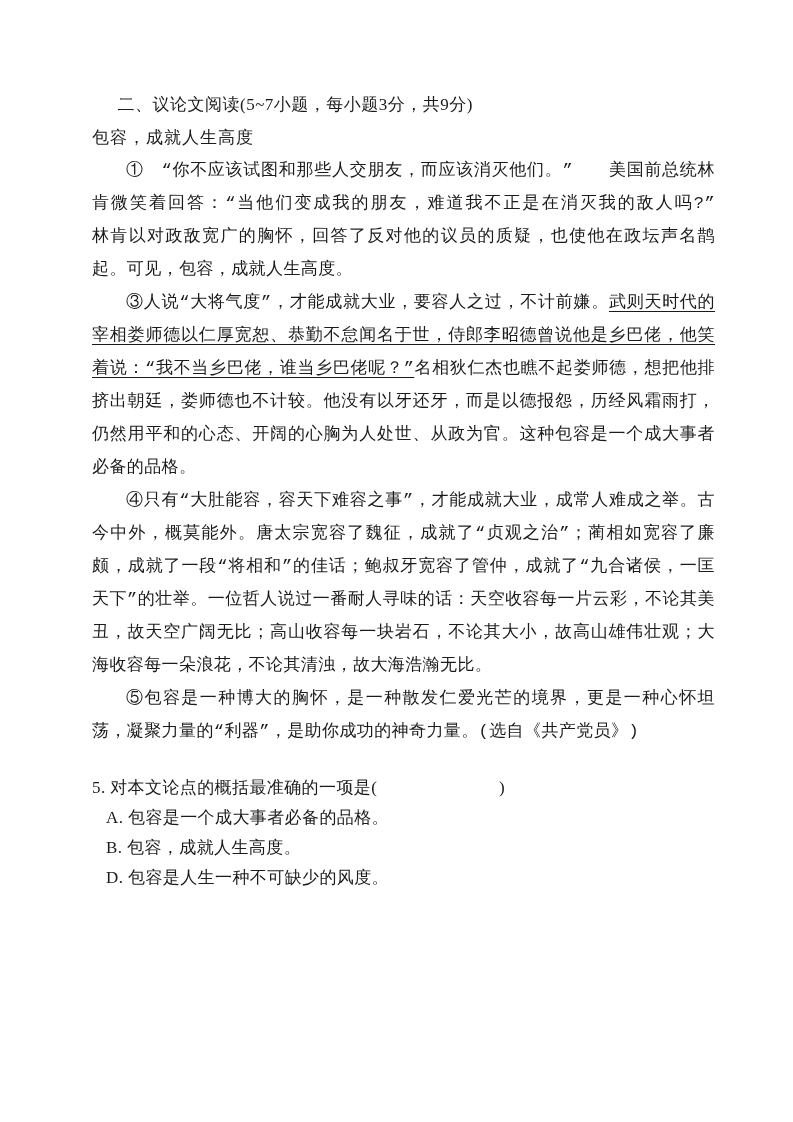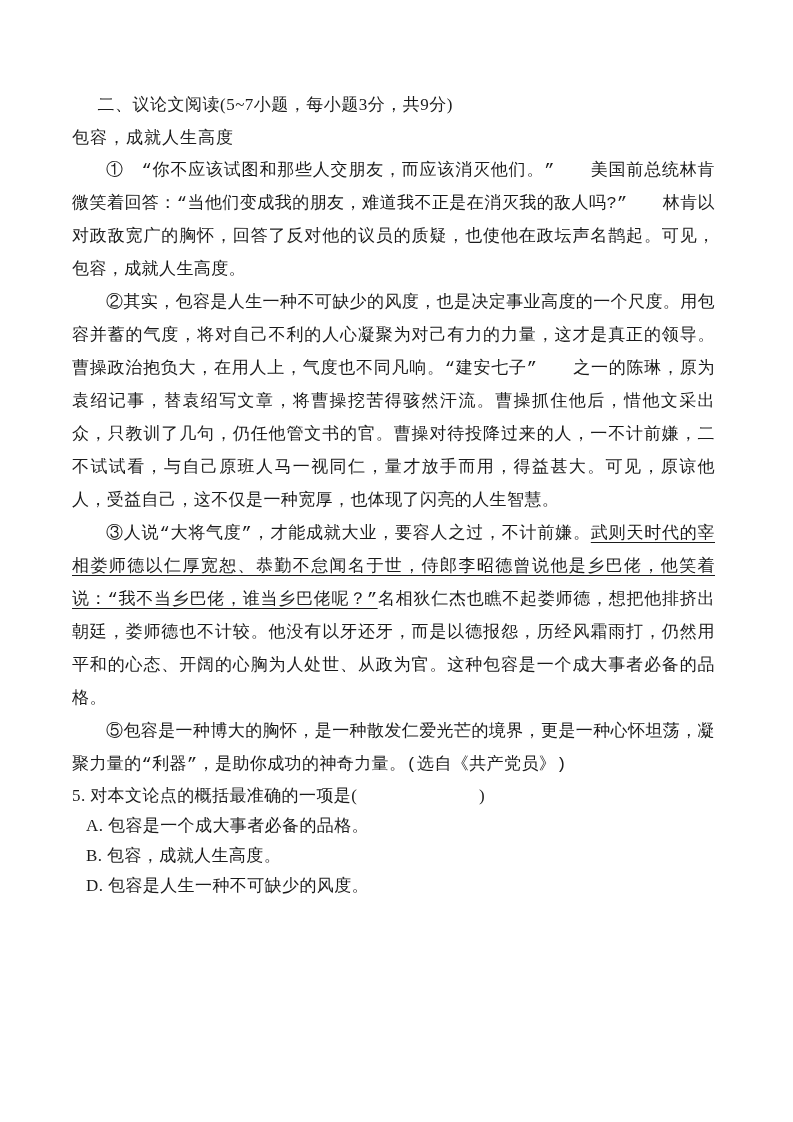--- a/index.html
+++ b/index.html
@@ -11,21 +11,21 @@
     width: 793px;
     height: 1122px;
     font-family: "Liberation Serif", "DejaVu Serif", serif;
     color: #1b1b1b;
     -webkit-font-smoothing: antialiased;
   }
   .page {
     box-sizing: border-box;
     width: 793px;
     height: 1122px;
-    padding: 88px 78px 0 72px;
+    padding: 88px 78px 0 92px;
     background: #ffffff;
     overflow: hidden;
   }
   .section-heading {
     font-size: 17px;
     line-height: 33px;
     text-indent: 1.5em;
     letter-spacing: 0.5px;
   }
   .article-title {
@@ -50,43 +50,44 @@
     text-decoration-thickness: 1px;
     text-underline-offset: 4px;
   }
   .questions {
     margin-top: 0;
   }
   .q-stem {
     font-size: 17px;
     line-height: 30px;
     letter-spacing: 0.4px;
+    margin-top: 25px;
   }
   .q-option {
     font-size: 17px;
     line-height: 30px;
     padding-left: 14px;
     letter-spacing: 0.4px;
   }
 </style>
 </head>
 <body>
 
 <div class="page">
 
   <div class="section-heading">二、议论文阅读(5~7小题，每小题3分，共9分)</div>
 
   <h1 class="article-title">包容，成就人生高度</h1>
 
   <p class="para">①　“你不应该试图和那些人交朋友，而应该消灭他们。”　　美国前总统林肯微笑着回答：“当他们变成我的朋友，难道我不正是在消灭我的敌人吗?”　　林肯以对政敌宽广的胸怀，回答了反对他的议员的质疑，也使他在政坛声名鹊起。可见，包容，成就人生高度。</p>
 
-  <p class="para">②其实，包容是人生一种不可缺少的风度，也是决定事业高度的一个尺度。用包容并蓄的气度，将对自己不利的人心凝聚为对己有力的力量，这才是真正的领导。曹操政治抱负大，在用人上，气度也不同凡响。“建安七子”　　之一的陈琳，原为袁绍记事，替袁绍写文章，将曹操挖苦得骇然汗流。曹操抓住他后，惜他文采出众，只教训了几句，仍任他管文书的官。曹操对待投降过来的人，一不计前嫌，二不试试看，与自己原班人马一视同仁，量才放手而用，得益甚大。可见，原谅他人，受益自己，这不仅是一种宽厚，也体现了闪亮的人生智慧。</p>
 
   <p class="para"><span>③人说“大将气度”，才能成就大业，要容人之过，不计前嫌。</span><span class="underline-seg">武则天时代的宰相娄师德以仁厚宽恕、恭勤不怠闻名于世，侍郎李昭德曾说他是乡巴佬，他笑着说：“我不当乡巴佬，谁当乡巴佬呢？”</span><span>名相狄仁杰也瞧不起娄师德，想把他排挤出朝廷，娄师德也不计较。他没有以牙还牙，而是以德报怨，历经风霜雨打，仍然用平和的心态、开阔的心胸为人处世、从政为官。这种包容是一个成大事者必备的品格。</span></p>
 
+  <p class="para">④只有“大肚能容，容天下难容之事”，才能成就大业，成常人难成之举。古今中外，概莫能外。唐太宗宽容了魏征，成就了“贞观之治”；蔺相如宽容了廉颇，成就了一段“将相和”的佳话；鲍叔牙宽容了管仲，成就了“九合诸侯，一匡天下”的壮举。一位哲人说过一番耐人寻味的话：天空收容每一片云彩，不论其美丑，故天空广阔无比；高山收容每一块岩石，不论其大小，故高山雄伟壮观；大海收容每一朵浪花，不论其清浊，故大海浩瀚无比。</p>
 
   <p class="para">⑤包容是一种博大的胸怀，是一种散发仁爱光芒的境界，更是一种心怀坦荡，凝聚力量的“利器”，是助你成功的神奇力量。(选自《共产党员》)</p>
 
   <div class="questions">
 
     <div class="question">
       <div class="q-stem">5. 对本文论点的概括最准确的一项是(　　　　　　　)</div>
       <div class="q-option">A. 包容是一个成大事者必备的品格。</div>
       <div class="q-option">B. 包容，成就人生高度。</div>
       <div class="q-option">D. 包容是人生一种不可缺少的风度。</div>

